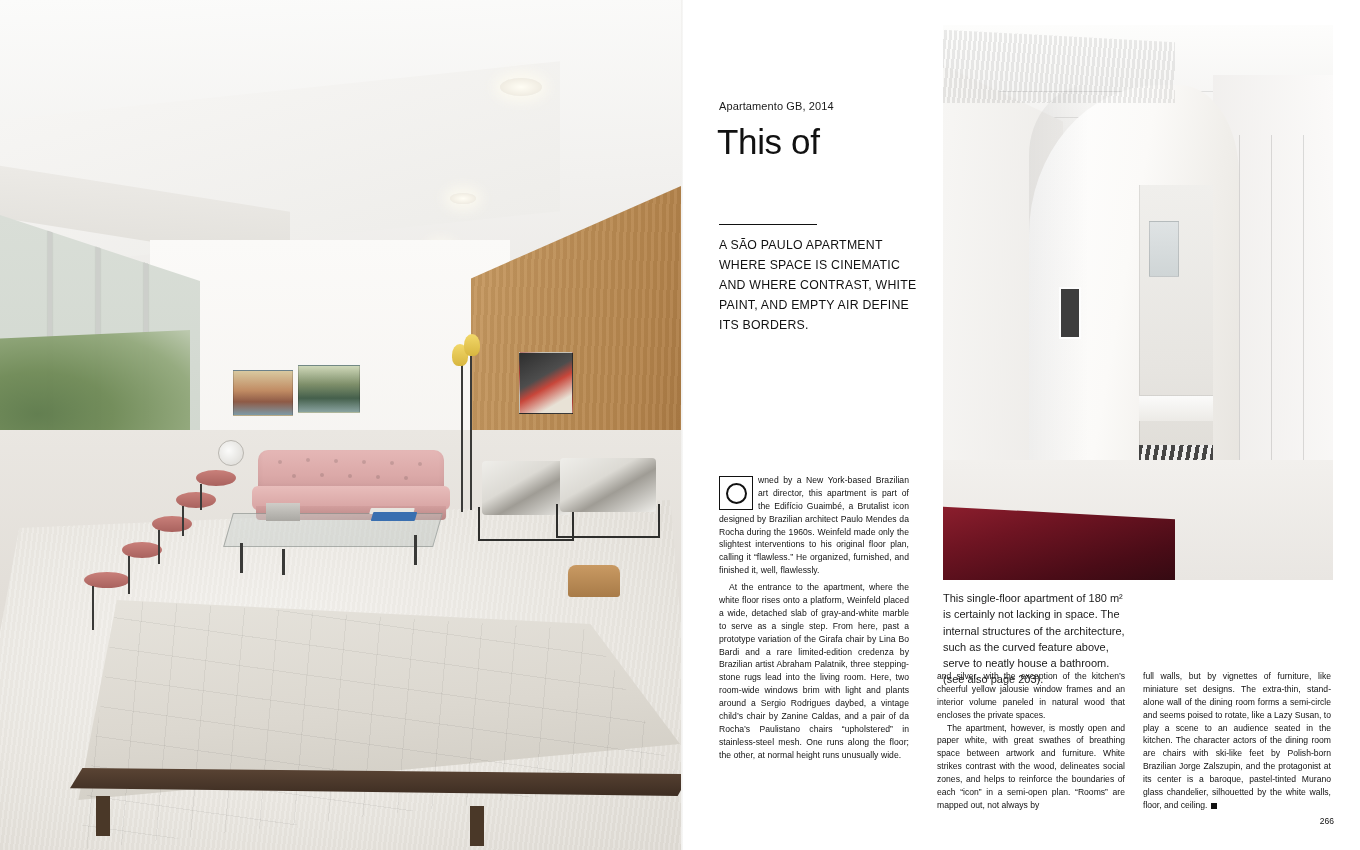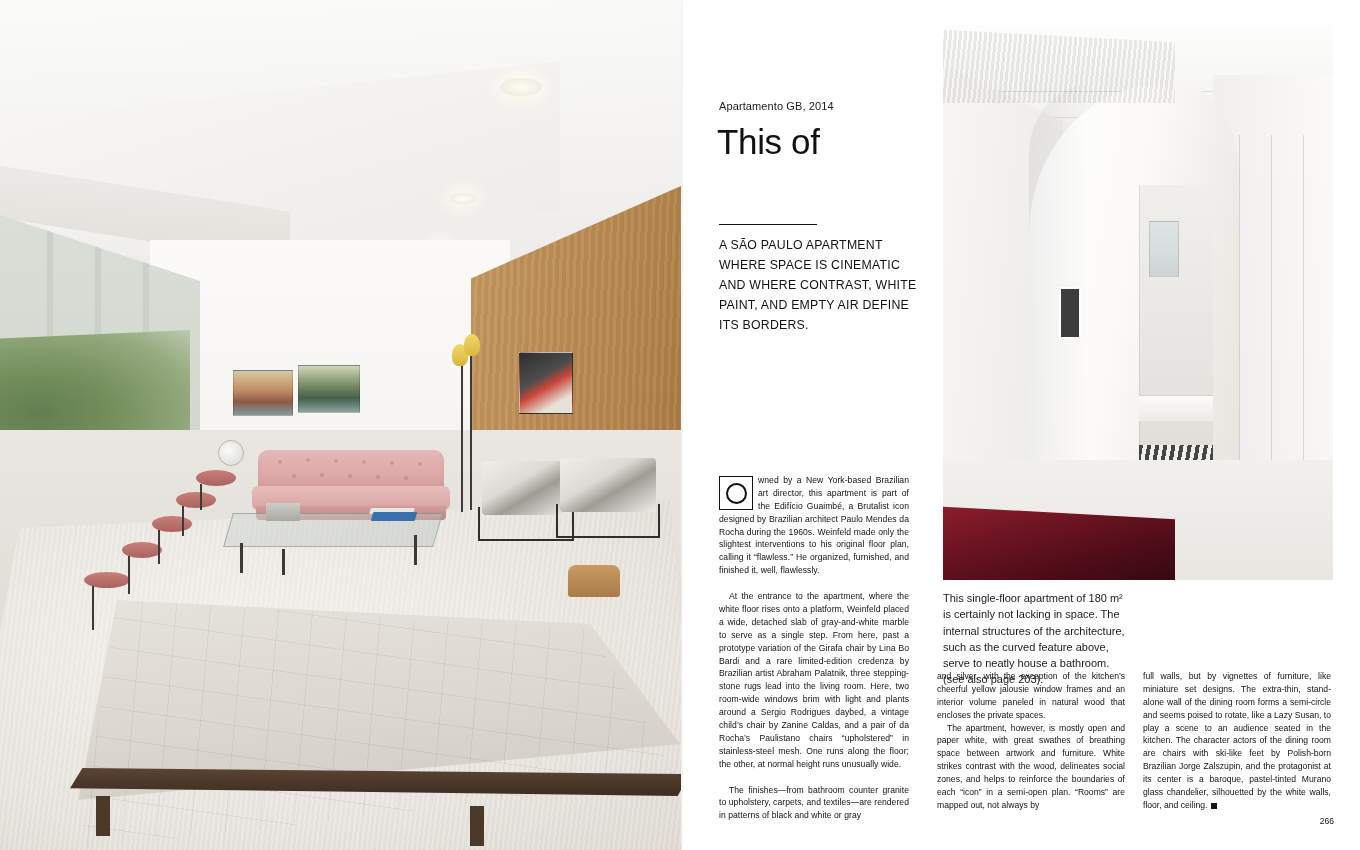--- a/index.html
+++ b/index.html
@@ -323,21 +323,21 @@
     letter-spacing: .005em;
   }
   .dropcap {
     float: left; width: 34px; height: 34px; margin: 2px 5px 0 0;
     border: 1px solid #111;
     display: flex; align-items: center; justify-content: center;
   }
   .dropcap-o {
     width: 21px; height: 21px; border-radius: 50%; border: 2.6px solid #111;
   }
-  .col-intro p { margin-top: 13px; text-indent: 10px; }
+  .col-intro p { margin-top: 4px; text-indent: 10px; }
   .col-intro p.first { margin-top: 0; text-indent: 0; }
 
   
   .caption {
     position:absolute; left: 260px; top: 590px; width: 190px;
     font-size: 11px; line-height: 1.48; color:#1a1a1a;
   }
 
   
   .bottom-cols {
@@ -494,21 +494,20 @@
     </div>
     <div class="rule"></div>
     <div class="standfirst">A SÃO PAULO APARTMENT WHERE SPACE IS CINEMATIC AND WHERE CONTRAST, WHITE PAINT, AND EMPTY AIR DEFINE ITS BORDERS.</div>
 
     <div class="col-intro">
       <div class="dropcap">
         <div class="dropcap-o"></div>
       </div>
       <p class="first">wned by a New York-based Brazilian art director, this apartment is part of the Edifício Guaimbé, a Brutalist icon designed by Brazilian architect Paulo Mendes da Rocha during the 1960s. Weinfeld made only the slightest interventions to his original floor plan, calling it “flawless.” He organized, furnished, and finished it, well, flawlessly.</p>
       <p>At the entrance to the apartment, where the white floor rises onto a platform, Weinfeld placed a wide, detached slab of gray-and-white marble to serve as a single step. From here, past a prototype variation of the Girafa chair by Lina Bo Bardi and a rare limited-edition credenza by Brazilian artist Abraham Palatnik, three stepping-stone rugs lead into the living room. Here, two room-wide windows brim with light and plants around a Sergio Rodrigues daybed, a vintage child’s chair by Zanine Caldas, and a pair of da Rocha’s Paulistano chairs “upholstered” in stainless-steel mesh. One runs along the floor; the other, at normal height runs unusually wide.</p>
-      <p>The finishes—from bathroom counter granite to upholstery, carpets, and textiles—are rendered in patterns of black and white or gray</p>
     </div>
 
     <div class="caption">This single-floor apartment of 180 m² is certainly not lacking in space. The internal structures of the architecture, such as the curved feature above, serve to neatly house a bathroom. (see also page 203).</div>
 
     <div class="bottom-cols">
       <div class="bcol">
         <p class="first">and silver, with the exception of the kitchen’s cheerful yellow jalousie window frames and an interior volume paneled in natural wood that encloses the private spaces.</p>
         <p>The apartment, however, is mostly open and paper white, with great swathes of breathing space between artwork and furniture. White strikes contrast with the wood, delineates social zones, and helps to reinforce the boundaries of each “icon” in a semi-open plan. “Rooms” are mapped out, not always by</p>
       </div>
       <div class="bcol">

